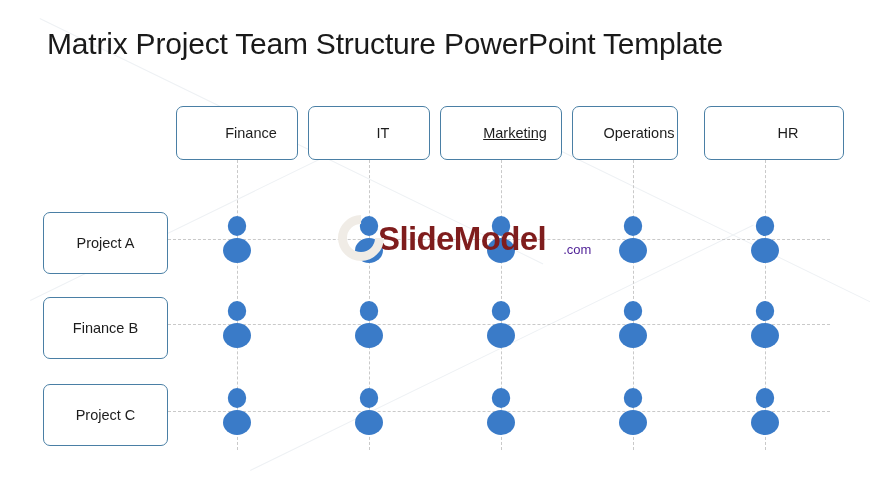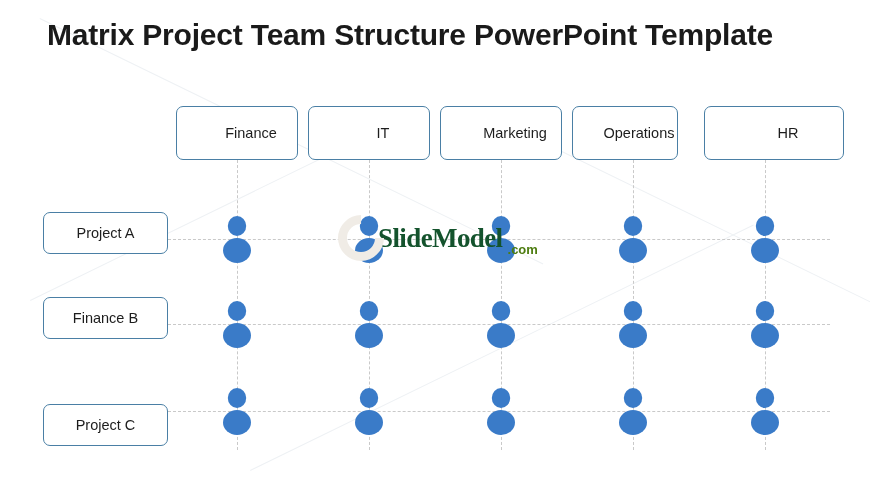--- a/index.html
+++ b/index.html
@@ -32,23 +32,23 @@
   }
   .diag-a { left: 40px;  top: 18px;  width: 560px; transform: rotate(26deg); }
   .diag-b { left: 250px; top: 470px; width: 560px; transform: rotate(-26deg); }
   .diag-c { left: 30px;  top: 300px; width: 430px; transform: rotate(-26deg); }
   .diag-d { left: 560px; top: 150px; width: 430px; transform: rotate(26deg); }
 
   
   #title {
     position: absolute;
     left: 47px;
-    top: 18px;
+    top: 27px;
     font-size: 30px;
-    font-weight: 700;
+    font-weight: 400;
     letter-spacing: -0.2px;
     color: #1a1a1a;
     white-space: nowrap;
   }
 
   
   .vline {
     position: absolute;
     width: 0;
     border-left: 1px dashed #c9c9c9;
@@ -74,21 +74,21 @@
     align-items: center;
     justify-content: center;
     font-size: 14.5px;
     color: #1d1d1d;
     white-space: nowrap;
   }
   .col-head { top: 106px; height: 54px; padding-left: 28px; }
   .row-head {
     left: 43px;
     width: 125px;
-    height: 42px;
+    height: 62px;
   }
 
   
   .person {
     position: absolute;
     width: 38px;
     height: 48px;
     transform: translate(-50%, -50%);
   }
   .person svg { display: block; width: 100%; height: 100%; }
@@ -108,35 +108,34 @@
     width: 46px;
     height: 46px;
     flex: none;
     border: 9px solid #f0ece6;
     border-radius: 50%;
     border-right-color: transparent;
     box-sizing: border-box;
     transform: rotate(-45deg);
   }
   #wm-text {
-    font-size: 27px;
+    font-size: 33px;
     font-weight: 700;
-    color: #14532d;
+    color: #7f1d1d;
     letter-spacing: -0.6px;
     margin-left: -6px;
     line-height: 1;
-    font-family: Liberation Serif, serif;
   }
   #wm-tld {
     font-size: 13px;
-    font-weight: 700;
-    color: #4d7c0f;
+    font-weight: 400;
+    color: #4c1d95;
     align-self: flex-end;
     margin-bottom: 6px;
-    margin-left: 5px;
+    margin-left: 17px;
   }
 </style>
 </head>
 <body>
 
 <div id="slide">
 
   <div class="diag diag-a"></div>
   <div class="diag diag-b"></div>
   <div class="diag diag-c"></div>
@@ -154,38 +153,38 @@
       <div class="hline" style="top: 324px;"></div>
       <div class="hline" style="top: 411px;"></div>
     </div>
   <div id="column-headers">
       <div class="node-box col-head" style="left: 176px; width: 122px;">
         <span>Finance</span>
       </div>
       <div class="node-box col-head" style="left: 308px; width: 122px;">
         <span>IT</span>
       </div>
-      <div class="node-box col-head" style="left: 440px; width: 122px;">
+      <div class="node-box col-head" style="left: 440px; width: 122px; text-decoration: underline;">
         <span>Marketing</span>
       </div>
       <div class="node-box col-head" style="left: 572px; width: 106px;">
         <span>Operations</span>
       </div>
       <div class="node-box col-head" style="left: 704px; width: 140px;">
         <span>HR</span>
       </div>
     </div>
   <div id="row-headers">
       <div class="node-box row-head" style="top: 212px;">
         <span>Project A</span>
       </div>
       <div class="node-box row-head" style="top: 297px;">
         <span>Finance B</span>
       </div>
-      <div class="node-box row-head" style="top: 404px;">
+      <div class="node-box row-head" style="top: 384px;">
         <span>Project C</span>
       </div>
     </div>
   <div id="members">
       <div class="person" style="left: 237px; top: 239px;">
         <svg viewBox="0 0 38 48" xmlns="http://www.w3.org/2000/svg">
           <ellipse cx="19" cy="11" rx="9.2" ry="10" fill="#3a7bc8"></ellipse>
           <ellipse cx="19" cy="35.5" rx="14" ry="12.5" fill="#3a7bc8"></ellipse>
         </svg>
       </div>

